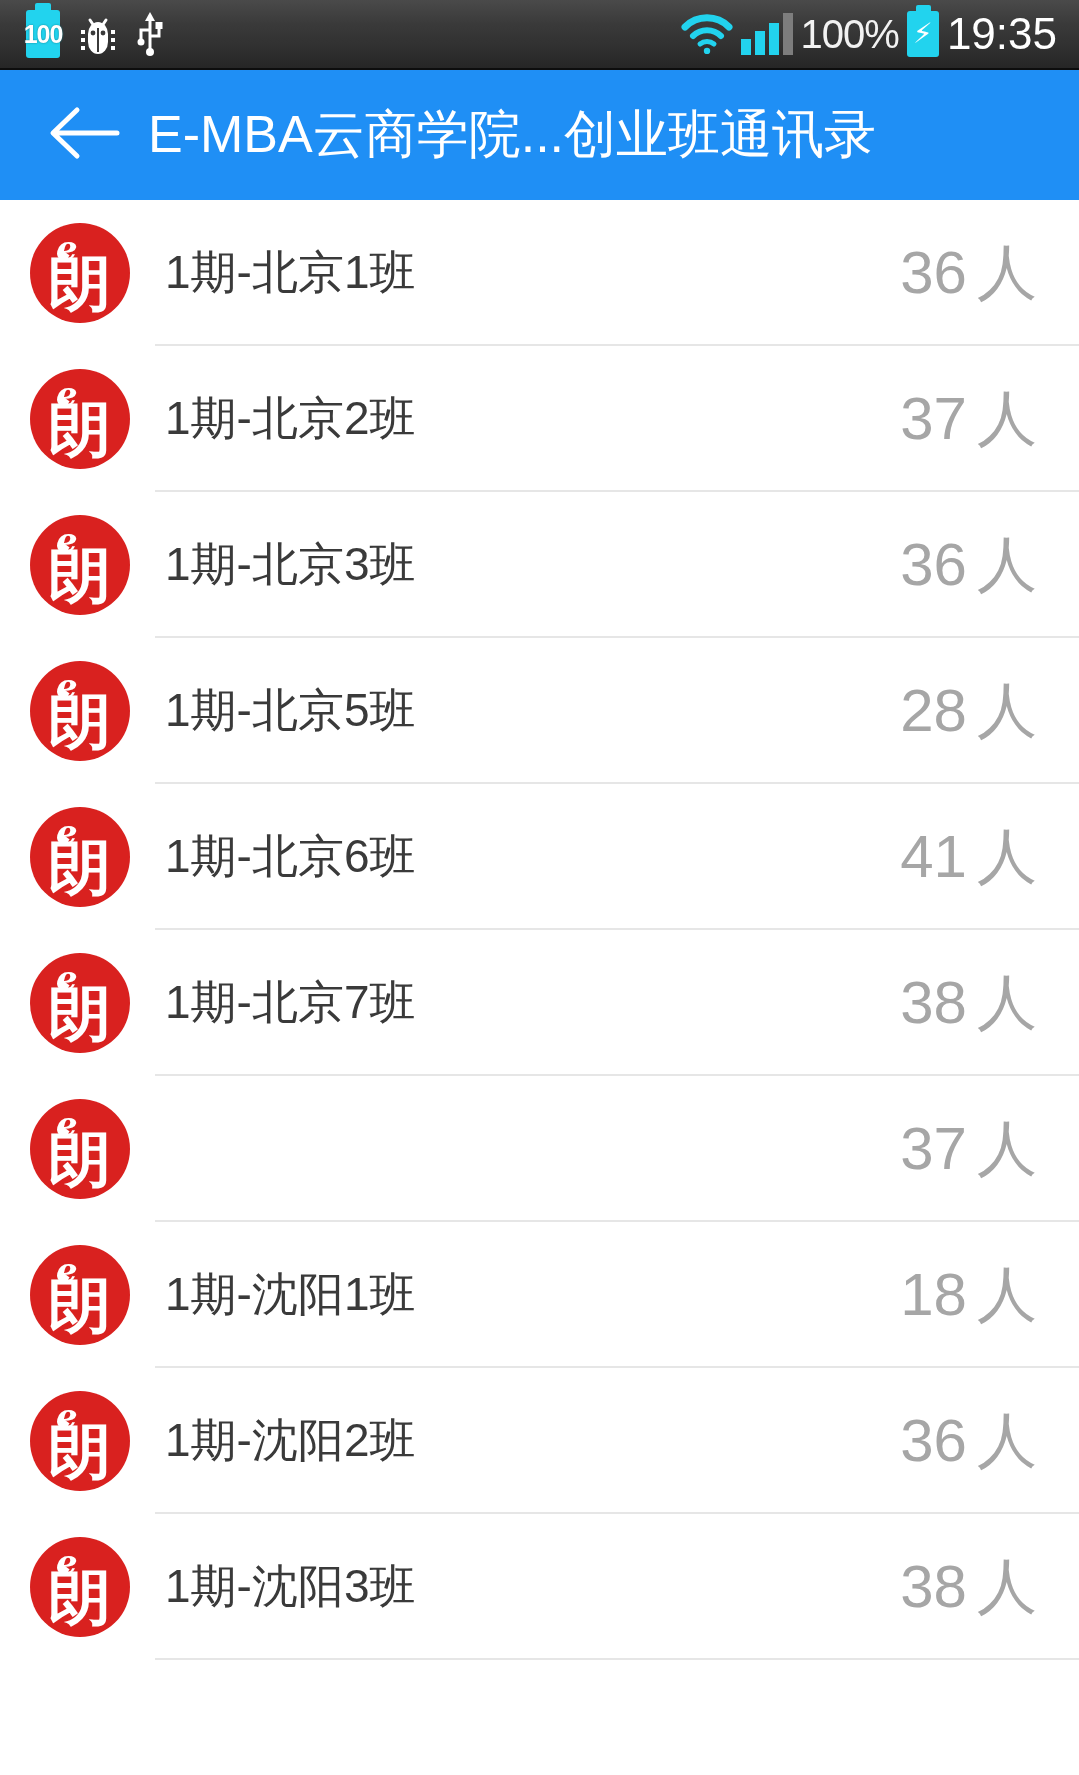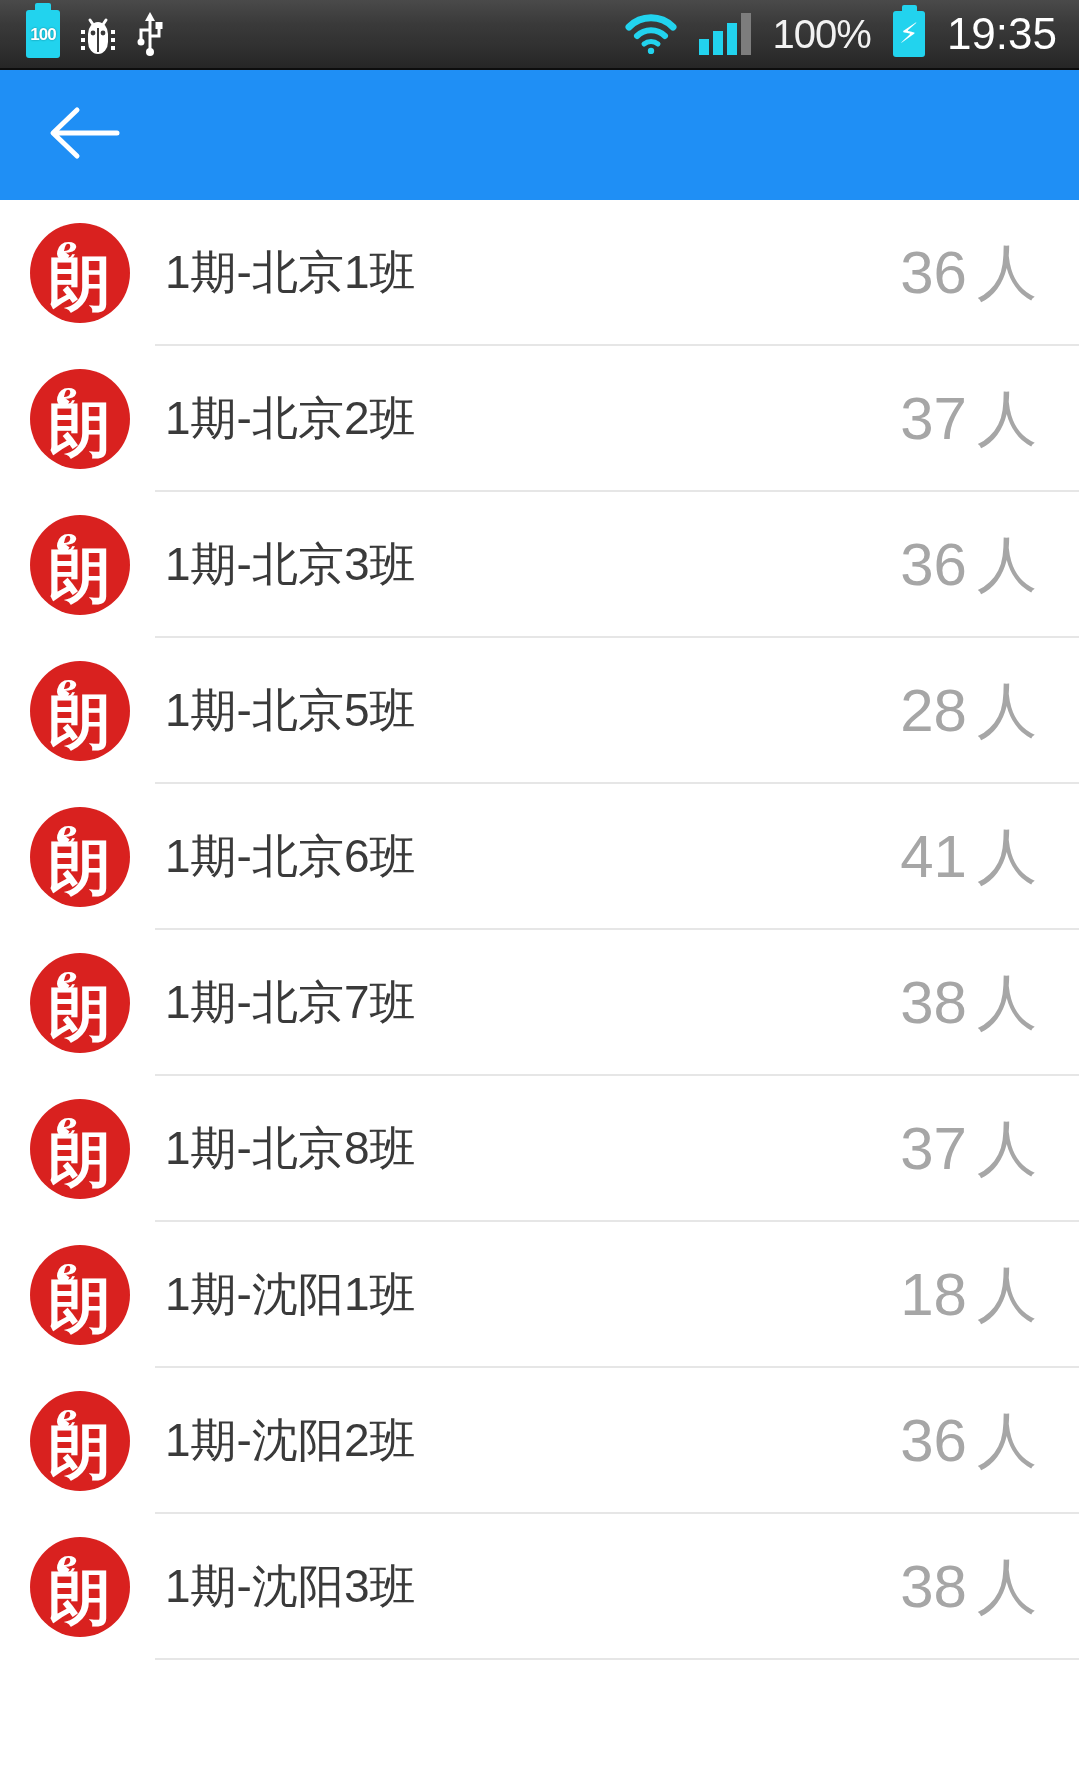--- a/index.html
+++ b/index.html
@@ -12,33 +12,33 @@
 
   
   #status-bar{
     position:relative;
     width:1079px; height:70px;
     background:linear-gradient(180deg,#4a4a4a 0%,#3a3a3a 35%,#303030 70%,#262626 100%);
     display:flex; align-items:center;
     border-bottom:2px solid #0d0d0d;
   }
   .sb-left{ display:flex; align-items:center; gap:18px; padding-left:26px;}
-  .sb-right{ margin-left:auto; display:flex; align-items:center; gap:22px; padding-right:22px;}
+  .sb-right{ margin-left:auto; display:flex; align-items:center; gap:8px; padding-right:22px;}
 
   .batt-100{
     position:relative; width:34px; height:48px;
     background:#22d3ee; border-radius:3px;
     display:flex;align-items:center;justify-content:center;
   }
   .batt-100::before{
     content:""; position:absolute; top:-7px; left:9px;
     width:16px; height:7px; background:#22d3ee; border-radius:2px 2px 0 0;
   }
   .batt-100 span{
-    font-size:17px; font-weight:bold; color:#ffffff;
+    font-size:25px; font-weight:bold; color:#ffffff;
     letter-spacing:-1px; line-height:1;
     text-shadow:0 0 2px #0b7c8c;
   }
 
   .bug-icon{ width:40px;height:44px;position:relative; }
   .usb-icon{ width:28px;height:48px;position:relative; }
 
   .wifi-icon{ width:52px;height:40px; }
   .signal-icon{ display:flex; align-items:flex-end; gap:4px; height:42px; }
   .signal-icon i{ display:block; width:10px; background:#22d3ee; }
@@ -210,20 +210,21 @@
 </div>
 
 <div id="title-bar">
   <div id="back-button">
     <span>
       <svg width="76" height="62" viewBox="0 0 76 62">
         <path d="M70 31 L8 31 M30 8 L6 31 L30 54" stroke="#ffffff" stroke-width="5" fill="none" stroke-linecap="round" stroke-linejoin="round"></path>
       </svg>
     </span>
   </div>
+  <div id="title-text">E-MBA云商学院...创业班通讯录</div>
 </div>
 
 <div id="list">
     <div class="row">
       <div class="avatar">
         <span class="glyph-e">e</span>
         <span class="glyph-lang">朗</span>
       </div>
       <div class="row-name">1期-北京1班</div>
       <div class="row-count"><span class="num">36</span><span>人</span></div>
@@ -266,21 +267,20 @@
         <span class="glyph-lang">朗</span>
       </div>
       <div class="row-name">1期-北京7班</div>
       <div class="row-count"><span class="num">38</span><span>人</span></div>
     </div>
     <div class="row">
       <div class="avatar">
         <span class="glyph-e">e</span>
         <span class="glyph-lang">朗</span>
       </div>
-      <div class="row-name">1期-北京8班</div>
       <div class="row-count"><span class="num">37</span><span>人</span></div>
     </div>
     <div class="row">
       <div class="avatar">
         <span class="glyph-e">e</span>
         <span class="glyph-lang">朗</span>
       </div>
       <div class="row-name">1期-沈阳1班</div>
       <div class="row-count"><span class="num">18</span><span>人</span></div>
     </div>

